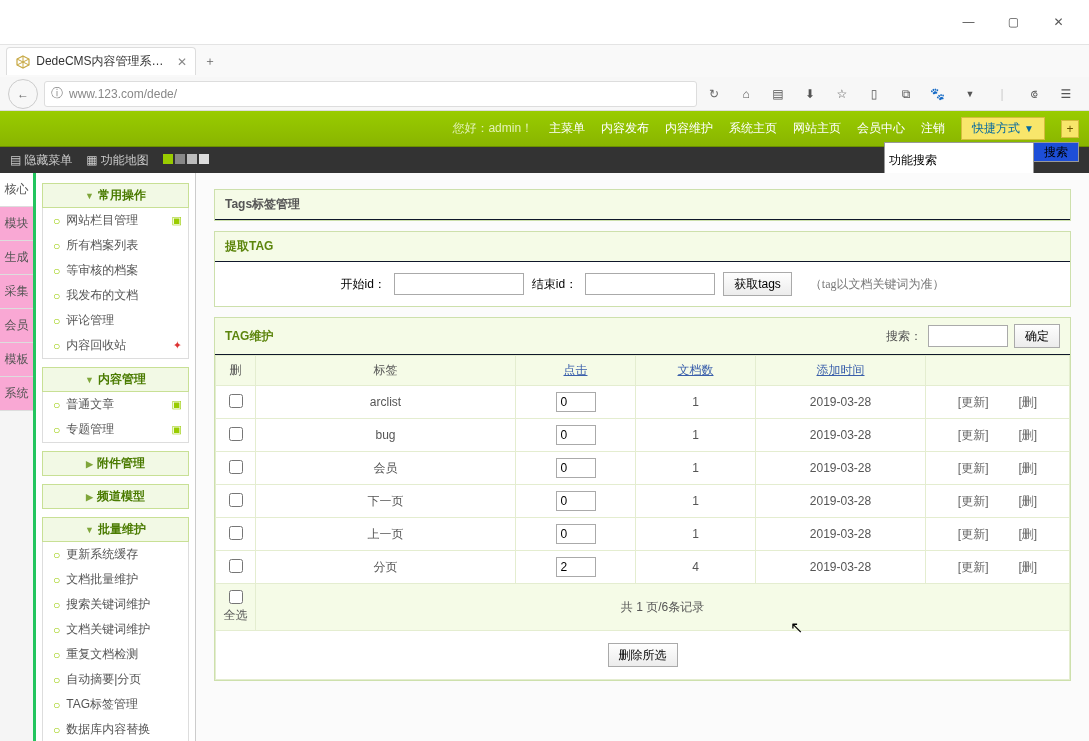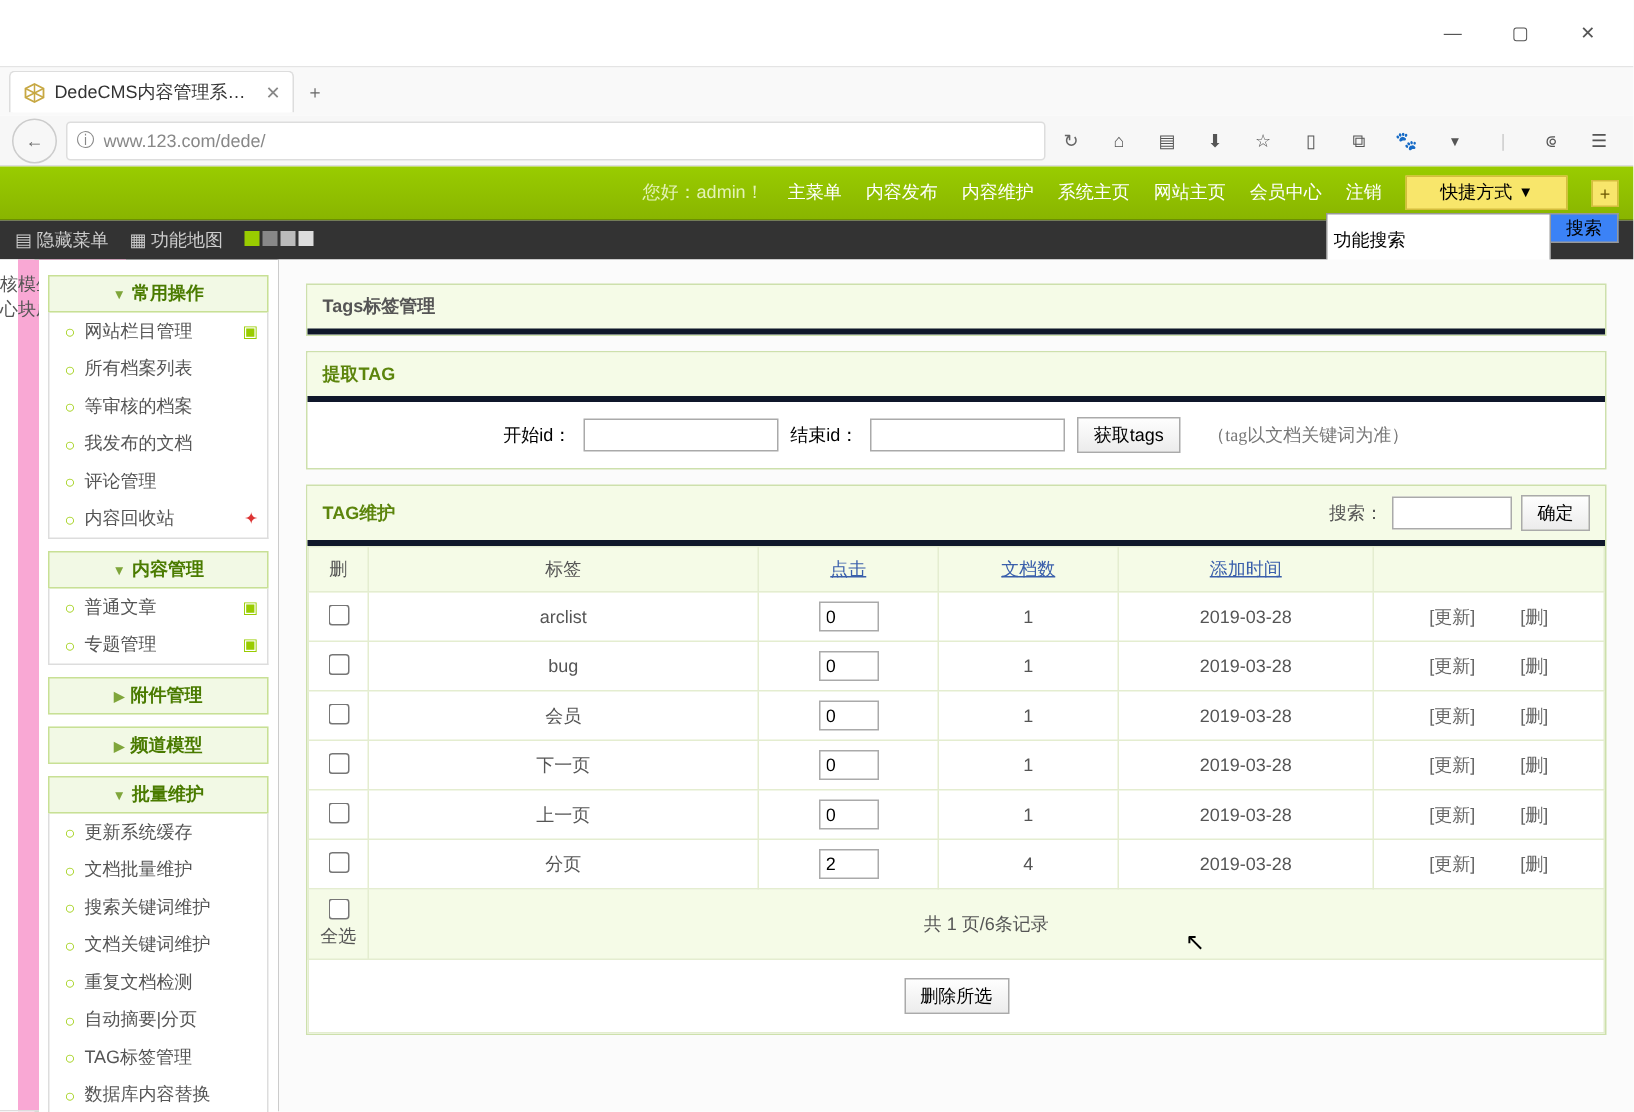--- a/index.html
+++ b/index.html
@@ -22,54 +22,54 @@
 .url-input-wrap input { border: none; outline: none; flex: 1; color: #888; }
 .info-icn { color: #888; }
 .toolbar-icons { display: flex; gap: 14px; align-items: center; color: #555; padding: 0 6px; }
 .toolbar-icons .ico { width: 18px; text-align: center; cursor: pointer; }
 .ico.sep { color: #ccc; cursor: default; }
 
 
 .green-header { height: 36px; background: linear-gradient(#9c0, #89b500); display: flex; justify-content: flex-end; align-items: center; padding-right: 10px; gap: 16px; color: #fff; border-bottom: 1px solid #6b8f00; }
 .green-header a { color: #fff; text-decoration: none; }
 .greet { color: #e3f2b5; }
-.quick-box { background: #f8e66b; color: #000000; padding: 2px 22px; display: flex; align-items: center; gap: 4px; border: 1px solid #d4bd3e; }
+.quick-box { background: #f8e66b; color: #0369a1; padding: 2px 10px; display: flex; align-items: center; gap: 4px; border: 1px solid #d4bd3e; }
 .quick-box .arrow { font-size: 10px; }
 .quick-add { width: 18px; height: 18px; background: #f8e66b; border: 1px solid #d4bd3e; display: flex; align-items: center; justify-content: center; color: #6a5600; }
 
 
 .dark-bar { height: 26px; background: #333; display: flex; align-items: center; justify-content: space-between; padding: 0 10px; color: #ccc; }
 .dark-left { display: flex; gap: 14px; align-items: center; }
 .dark-left .dl { display: flex; align-items: center; gap: 3px; cursor: pointer; }
 .sq { display: inline-block; width: 10px; height: 10px; margin-right: 2px; }
 .sq1 { background: #9c0; } .sq2 { background: #888; } .sq3 { background: #bbb; } .sq4 { background: #ddd; }
 .dark-search { display: flex; }
 .dark-search input { width: 150px; height: 36px; border: 1px solid #999; padding: 0 4px; background:#fff;}
-.dark-search button { height: 20px; padding: 0 10px; background: #3b82f6; border: 1px solid #999; border-left: none; cursor: pointer; }
+.dark-search button { height: 20px; padding: 0 10px; background: #1d4ed8; border: 1px solid #999; border-left: none; cursor: pointer; }
 
 
 .main { display: flex; height: calc(741px - 45px - 32px - 34px - 36px - 26px); }
-.vert-tabs { width: 26px; background: #f5f5f5; border-right: 3px solid #22c55e; display: flex; flex-direction: row; }
+.vert-tabs { width: 36px; background: #f5f5f5; border-right: 3px solid #22c55e; display: flex; flex-direction: column; }
 .vtab { writing-mode: horizontal-tb; text-align: center; padding: 8px 0; border-bottom: 1px solid #ddd; background: #f9a8d4; cursor: pointer; color: #555; }
 .vtab.active { background: #fff; }
 .side-panel { width: 160px; background: #fff; border-right: 1px solid #ccc; padding: 10px 6px; overflow-y: auto; }
 .side-group { margin-bottom: 8px; }
 .side-head { background: #f2f9e5; border: 1px solid #c8e095; padding: 3px 6px; color: #4a7b00; font-weight: bold; display: flex; align-items: center; gap: 4px; cursor: pointer; justify-content:center;}
 .side-head .tri { font-size: 9px; color: #7fa63a; }
 .side-items { border: 1px solid #ddd; border-top: none; }
 .side-item { display: flex; align-items: center; justify-content: space-between; padding: 4px 6px 4px 10px; color: #555; cursor: pointer; }
 .side-item .bul { color: #9c0; margin-right: 6px; }
 .side-item .left { display: flex; align-items: center; }
 .row-icon { color: #9c0; font-size: 11px; }
 .row-icon.red { color: #d33; }
 .content { flex: 1; background: #fbfbfb; padding: 16px 18px; overflow: auto; }
 
 
 .box { border: 1px solid #cde0ac; background: #fff; margin-bottom: 10px; }
-.box-title { background: #f5fbe7; padding: 6px 10px; color: #555; border-bottom: 4px solid #0f172a; font-weight: bold; }
+.box-title { background: #f5fbe7; padding: 6px 10px; color: #555; border-bottom: 1px solid #0f172a; font-weight: bold; }
 .box-title.green { color: #5c850c; }
 .box-body { padding: 10px; }
 .form-row { display: flex; align-items: center; justify-content: center; gap: 8px; }
 .form-row input[type=text] { width: 130px; height: 22px; border: 1px solid #aaa; padding: 0 4px; }
 .btn { height: 24px; padding: 0 10px; background: linear-gradient(#fefefe,#ececec); border: 1px solid #aaa; cursor: pointer; }
 .hint { color: #777; margin-left: 10px; font-family: Liberation Serif, serif; }
 .search-row { display:flex; align-items:center; gap:6px; }
 .title-row { display:flex; justify-content:space-between; align-items:center; }
 
 table.tag-table { width: 100%; border-collapse: collapse; }

